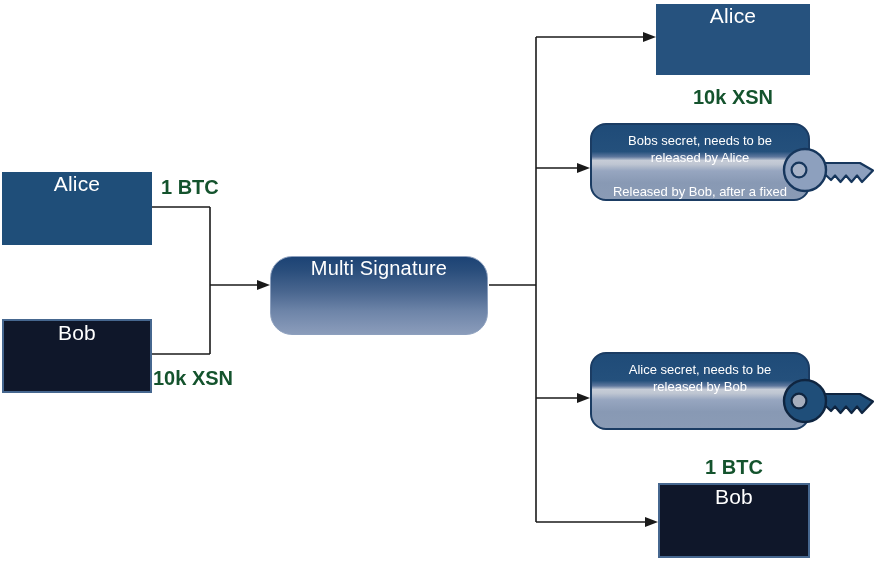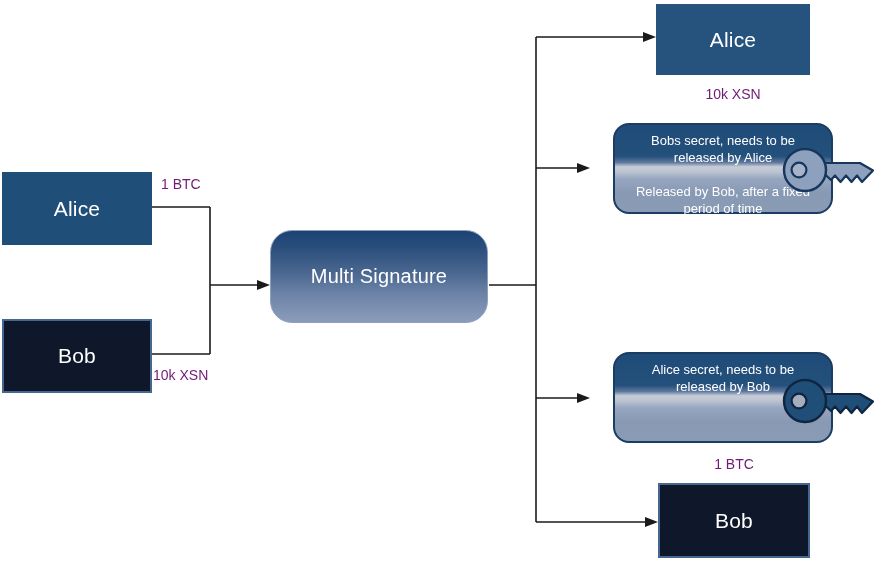--- a/index.html
+++ b/index.html
@@ -1,51 +1,50 @@
 <!DOCTYPE html>
 <html><head>
 <meta charset="utf-8">
 <style>
   html,body{margin:0;padding:0;background:#fff;}
   .canvas{
     position:relative;width:877px;height:561px;background:#ffffff;
     font-family:"Liberation Sans", sans-serif;overflow:hidden;
   }
   .node{
-    position:absolute;display:flex;align-items:center;justify-content:center;
+    position:absolute;display:flex;justify-content:center;
     color:#ffffff;font-size:21px;letter-spacing:.2px;box-sizing:border-box;
   }
   .dark-box{background:#1F4E79;}
   .dark-box-r{background:#26527E;}
   .light-box{background:#0f172a;border:2px solid #46678F;}
   .n-left-alice{left:2px;top:172px;width:150px;height:73px;}
   .n-left-bob{left:2px;top:319px;width:150px;height:74px;}
   .n-right-alice{left:656px;top:4px;width:154px;height:71px;}
   .n-right-bob{left:658px;top:483px;width:152px;height:75px;}
   .n-multisig{
-    left:270px;top:230px;width:218px;height:93px;border-radius:22px;
+    left:270px;top:256px;width:218px;height:79px;border-radius:22px;
     background:linear-gradient(180deg,#1C4375 0%,#2A4E7C 18%,#49668F 45%,#6D84A8 70%,#8396B6 92%,#8A9CBA 100%);
     border:1.5px solid #8DA0BE;font-size:20px;
   }
   .secret{
-    position:absolute;width:220px;height:91px;border-radius:16px;box-sizing:border-box;
+    position:absolute;width:220px;height:78px;border-radius:16px;box-sizing:border-box;
     border:2px solid #1B3C63;
     background:linear-gradient(180deg,#1F4B78 0%,#24507C 36%,#5E779D 43%,#C6CCD7 48%,#BFC6D2 53%,#97A6C0 62%,#8899B4 78%,#8A9BB5 100%);
-    margin-left:23px;
   }
   .s1{left:590px;top:123px;}
   .s2{left:590px;top:352px;}
   .secret-text{
     position:absolute;left:0;right:0;margin:0 auto;width:182px;text-align:center;
     color:#ffffff;font-size:13px;line-height:17px;
   }
   .secret-top{top:7px;}
   .secret-bottom{top:58px;}
   .amount{
-    position:absolute;color:#701a75;font-size:14px;white-space:nowrap;
+    position:absolute;color:#14532d;font-size:20px;white-space:nowrap;font-weight:bold;
   }
   .a-left-btc{left:161px;top:176px;}
   .a-left-xsn{left:153px;top:367px;}
   .a-right-xsn{left:656px;top:86px;width:154px;text-align:center;}
   .a-right-btc{left:658px;top:456px;width:152px;text-align:center;}
   .connector-layer{position:absolute;left:0;top:0;width:877px;height:561px;}
   .key{position:absolute;width:94px;height:48px;z-index:5;}
   .k1{left:782px;top:146px;}
   .k2{left:782px;top:377px;}
 </style>

